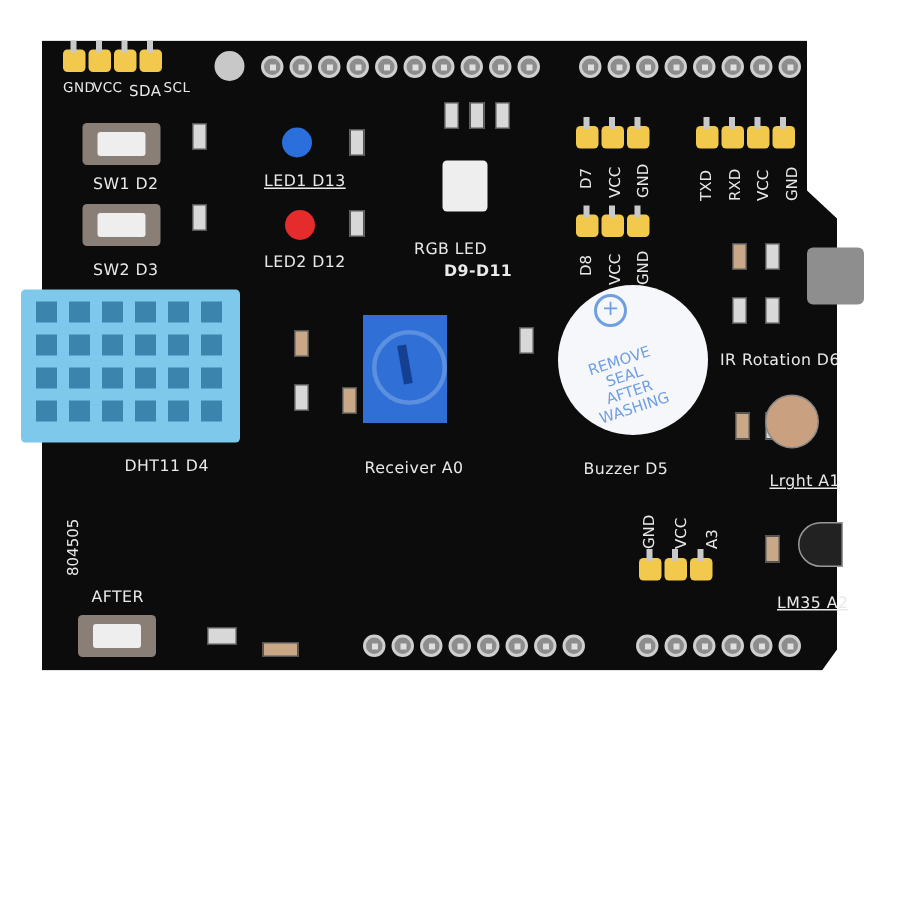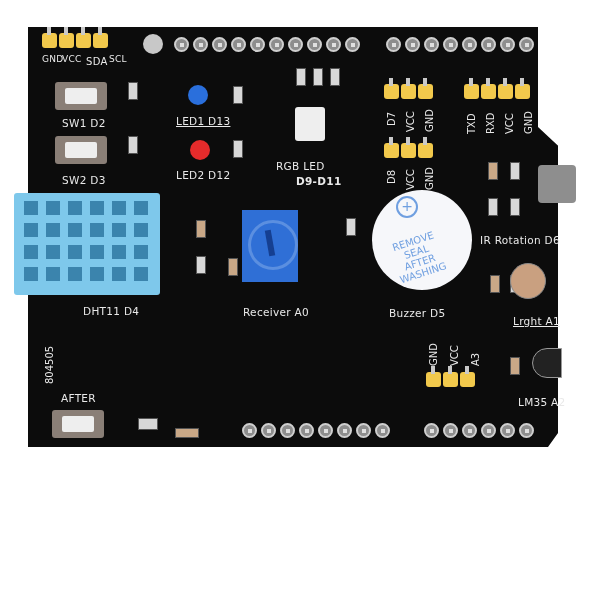--- a/index.html
+++ b/index.html
@@ -183,21 +183,21 @@
 <div class="vsilk" style="left:449px;top:366px;">VCC</div>
 <div class="vsilk" style="left:470px;top:366px;">A3</div>
 <div class="hdr" style="left:426px;top:372px;">
   <div class="ypin"></div>
     <div class="ypin"></div>
     <div class="ypin"></div>
 </div>
 
 <div class="smd" style="left:510px;top:357px;background:#c9a887;"></div>
 <div class="lm35"></div>
-<div class="silk" style="left:518px;top:396px;">LM35 A2</div>
+<div class="silk" style="left:518px;top:396px;text-decoration:underline;">LM35 A2</div>
 
 <div class="vsilk" style="left:44px;top:384px;">804505</div>
 <div class="silk" style="left:61px;top:392px;">AFTER</div>
 <div class="btn" style="left:52px;top:410px;"></div>
 <div class="smd" style="left:138px;top:418px;width:18px;height:10px;"></div>
 <div class="smd" style="left:175px;top:428px;width:22px;height:8px;background:#c9a887;"></div>
 
 <div class="pinrow" style="left:242px;top:423px;">
   <div class="pad"></div>
     <div class="pad"></div>

